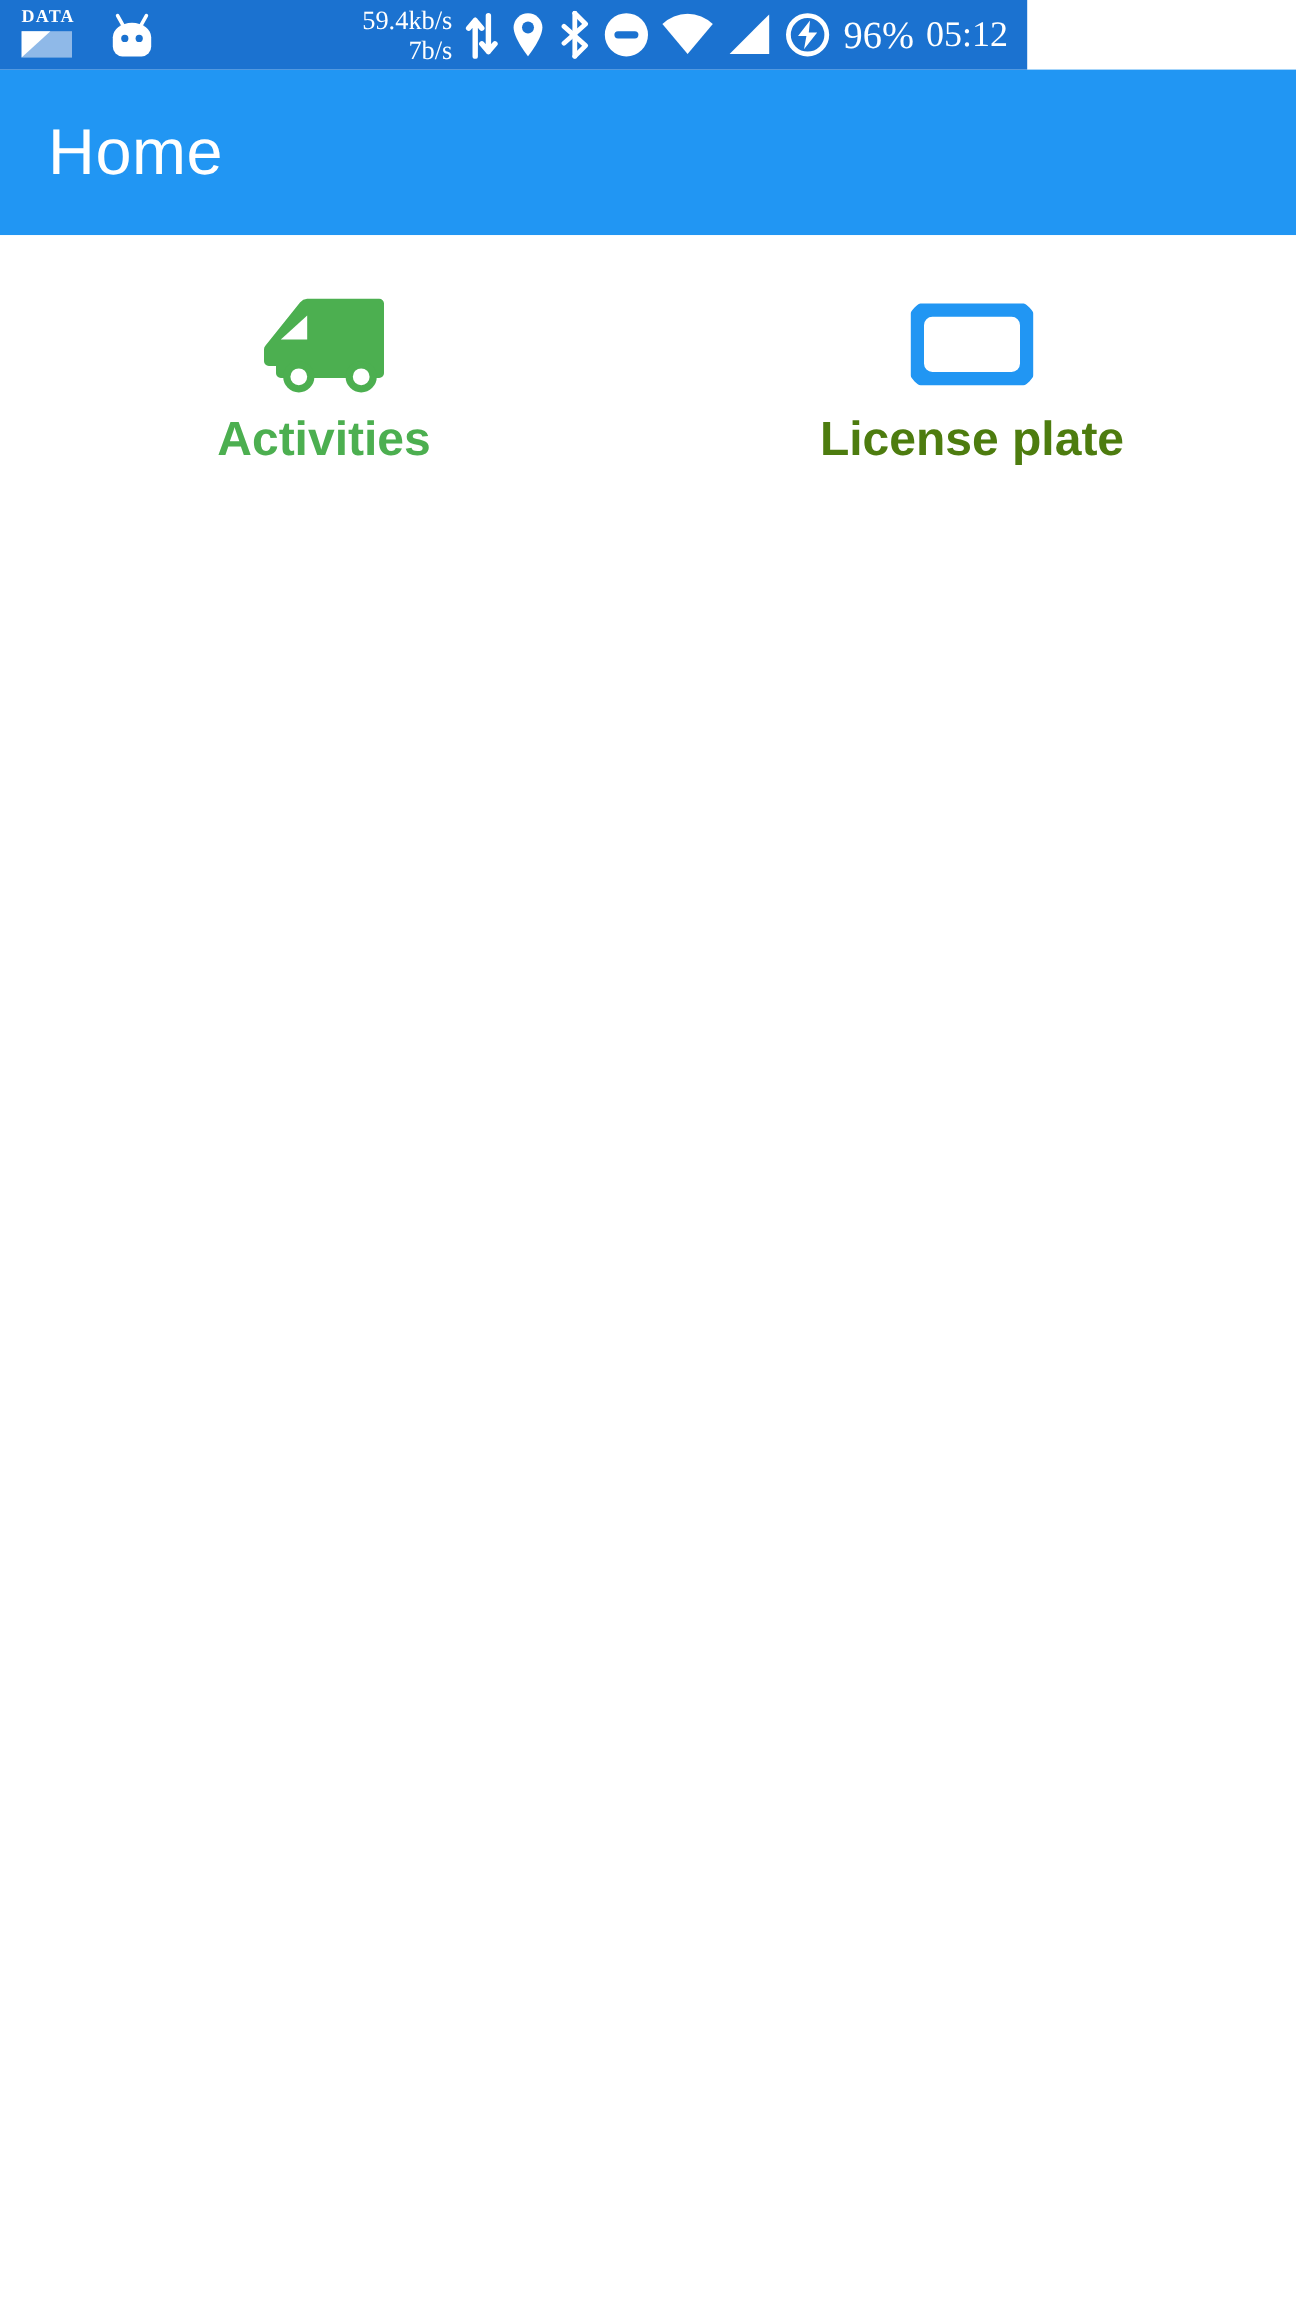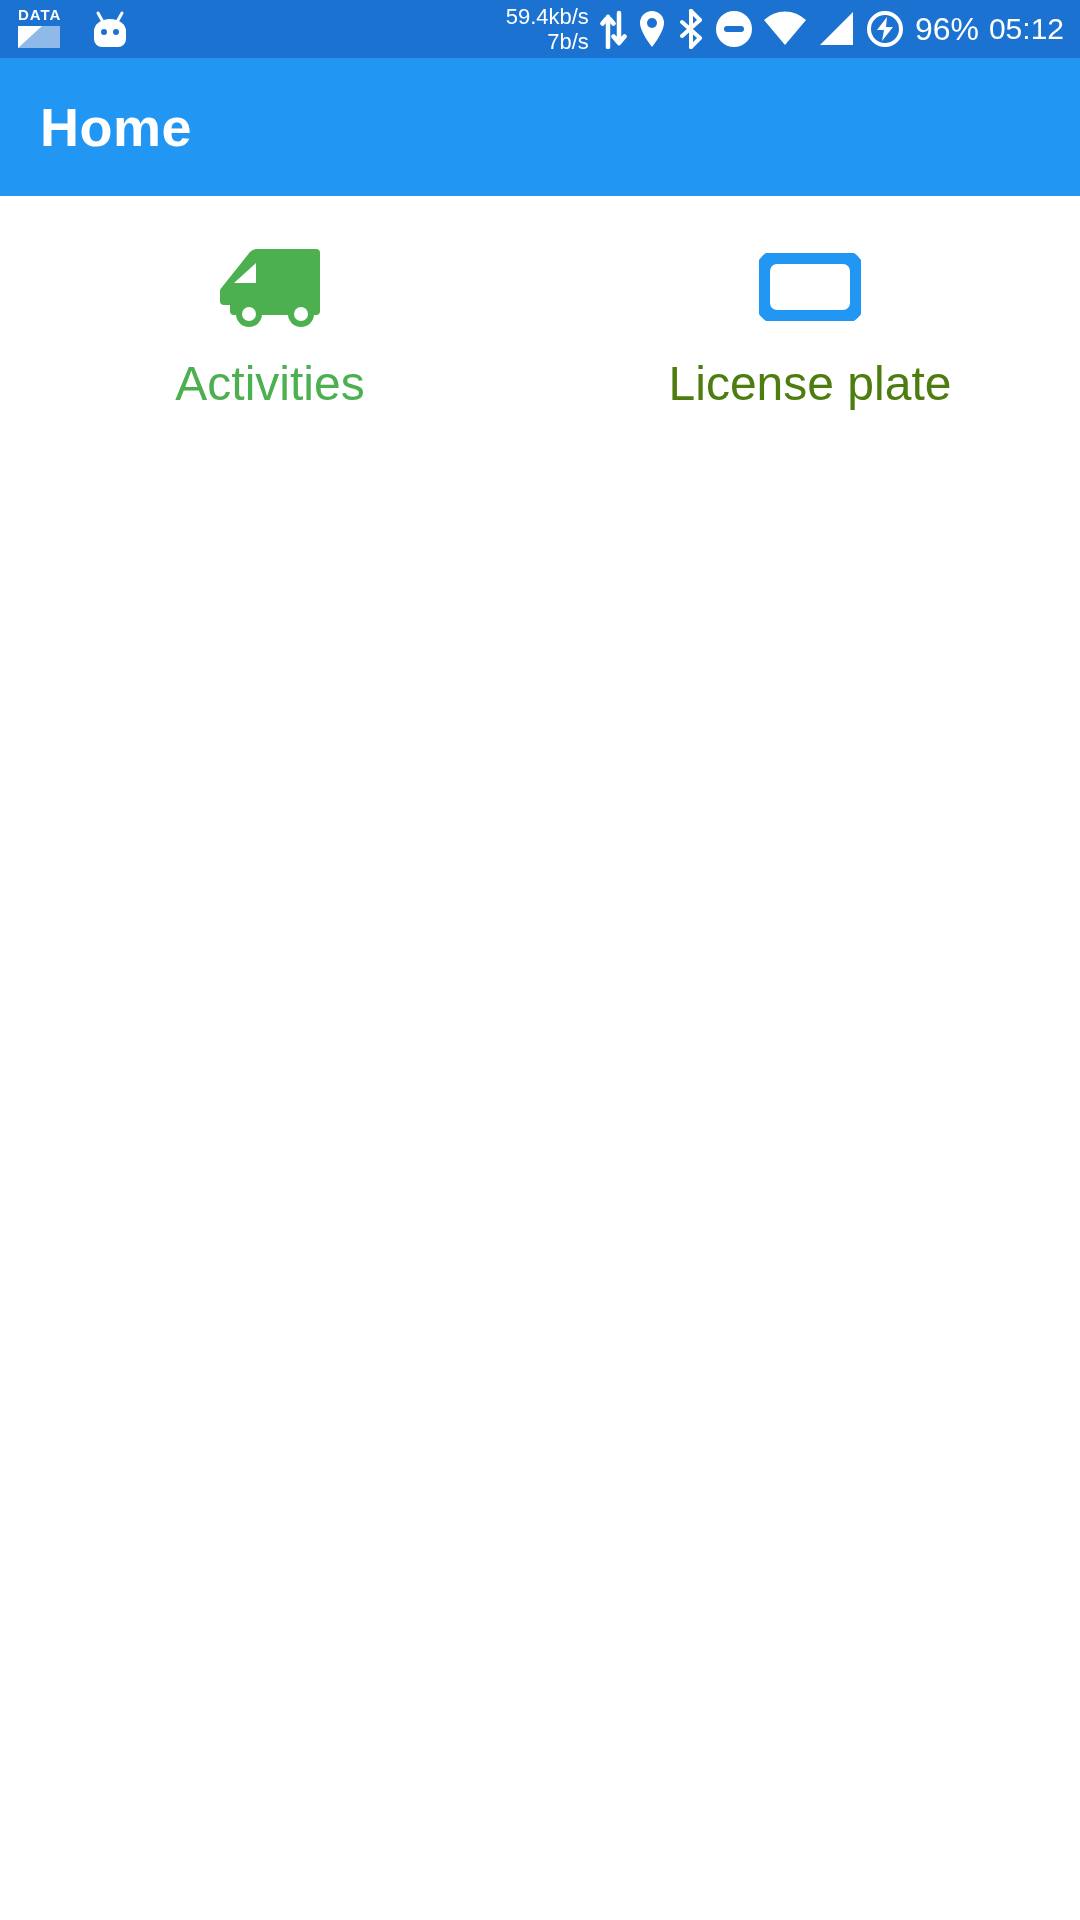--- a/index.html
+++ b/index.html
@@ -6,24 +6,25 @@
   html, body {
     width:1080px; height:1920px;
     background:#ffffff;
     font-family:"Liberation Sans", sans-serif;
     overflow:hidden;
   }
 
   
   .status-bar{
     position:relative;
-    width:1080px; height:58px;
+    width:856px; height:58px;
     background:#1b72d0;
     display:flex; align-items:center;
     color:#ffffff;
+    font-family:Liberation Serif, serif;
   }
   .sb-left{ display:flex; align-items:center; gap:26px; padding-left:16px; }
   .sb-right{
     margin-left:auto; display:flex; align-items:center;
     gap:10px; padding-right:16px;
   }
   .data-icon{ position:relative; width:46px; height:44px; }
   .data-icon .data-word{
     position:absolute; top:0; left:2px;
     font-size:15px; font-weight:bold; letter-spacing:1px; line-height:15px;
@@ -50,21 +51,21 @@
 
   
   .app-bar{
     width:1080px; height:138px;
     background:#2196f3;
     display:flex; align-items:center;
   }
   .app-bar h1{
     color:#ffffff;
     font-size:54px;
-    font-weight:bold;
+    font-weight:normal;
     padding-left:40px;
     letter-spacing:0.5px;
   }
 
   
   .content{
     width:1080px;
     height:1724px;
     background:#ffffff;
     padding-top:16px;
@@ -78,24 +79,24 @@
     display:flex; flex-direction:column;
     align-items:center;
     padding-top:20px;
     cursor:pointer;
   }
   .cell .glyph{
     height:110px;
     display:flex; align-items:center; justify-content:center;
   }
   .cell .caption{
-    margin-top:18px;
-    font-size:48px;
+    font-size:40px;
     line-height:48px;
     white-space:nowrap;
+    font-weight:bold;
   }
   .cap-green{ color:#4caf50; }
   .cap-blue { color:#4d7c0f; }
 </style>
 </head>
 <body>
 
 <div class="status-bar">
 
   <div class="sb-left">

